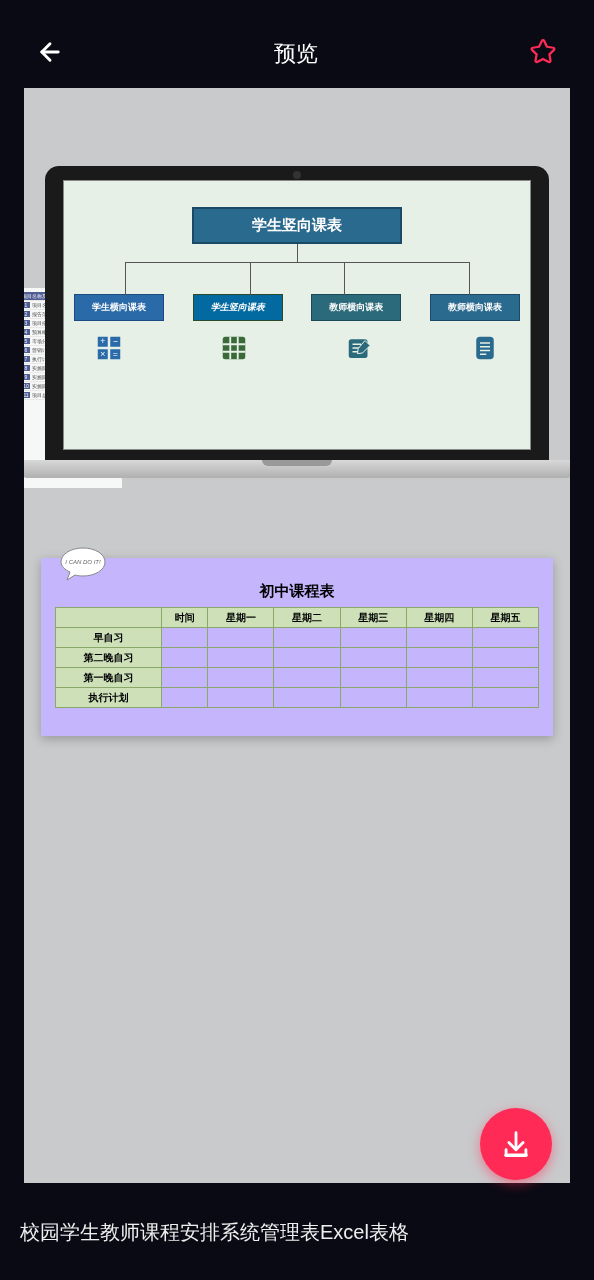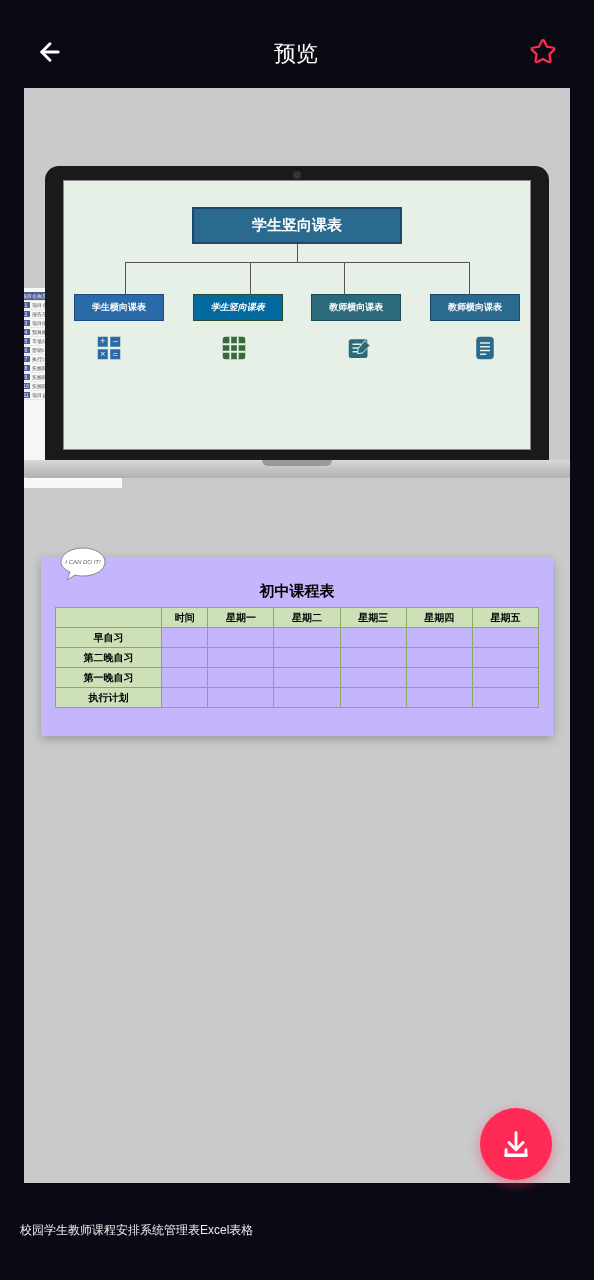--- a/index.html
+++ b/index.html
@@ -169,23 +169,23 @@
   padding:1px;
 }
 table.tt th { background:#cde0b8; font-weight:700; }
 .row-label { background:#cde0b8; font-weight:700; }
 .break-row td { background:#fdecef; font-weight:700; }
 
 
 .bottom-title {
   position:absolute;
   left:20px;
-  bottom:41px;
+  bottom:34px;
   color:#eee;
-  font-size:12px;
+  font-size:20px;
 }
 .download-fab {
   position:absolute;
   right:42px;
   bottom:100px;
   width:72px; height:72px;
   border-radius:50%;
   background:#ff2b56;
   display:flex; align-items:center; justify-content:center;
   box-shadow:0 4px 12px rgba(255,43,86,0.5);

